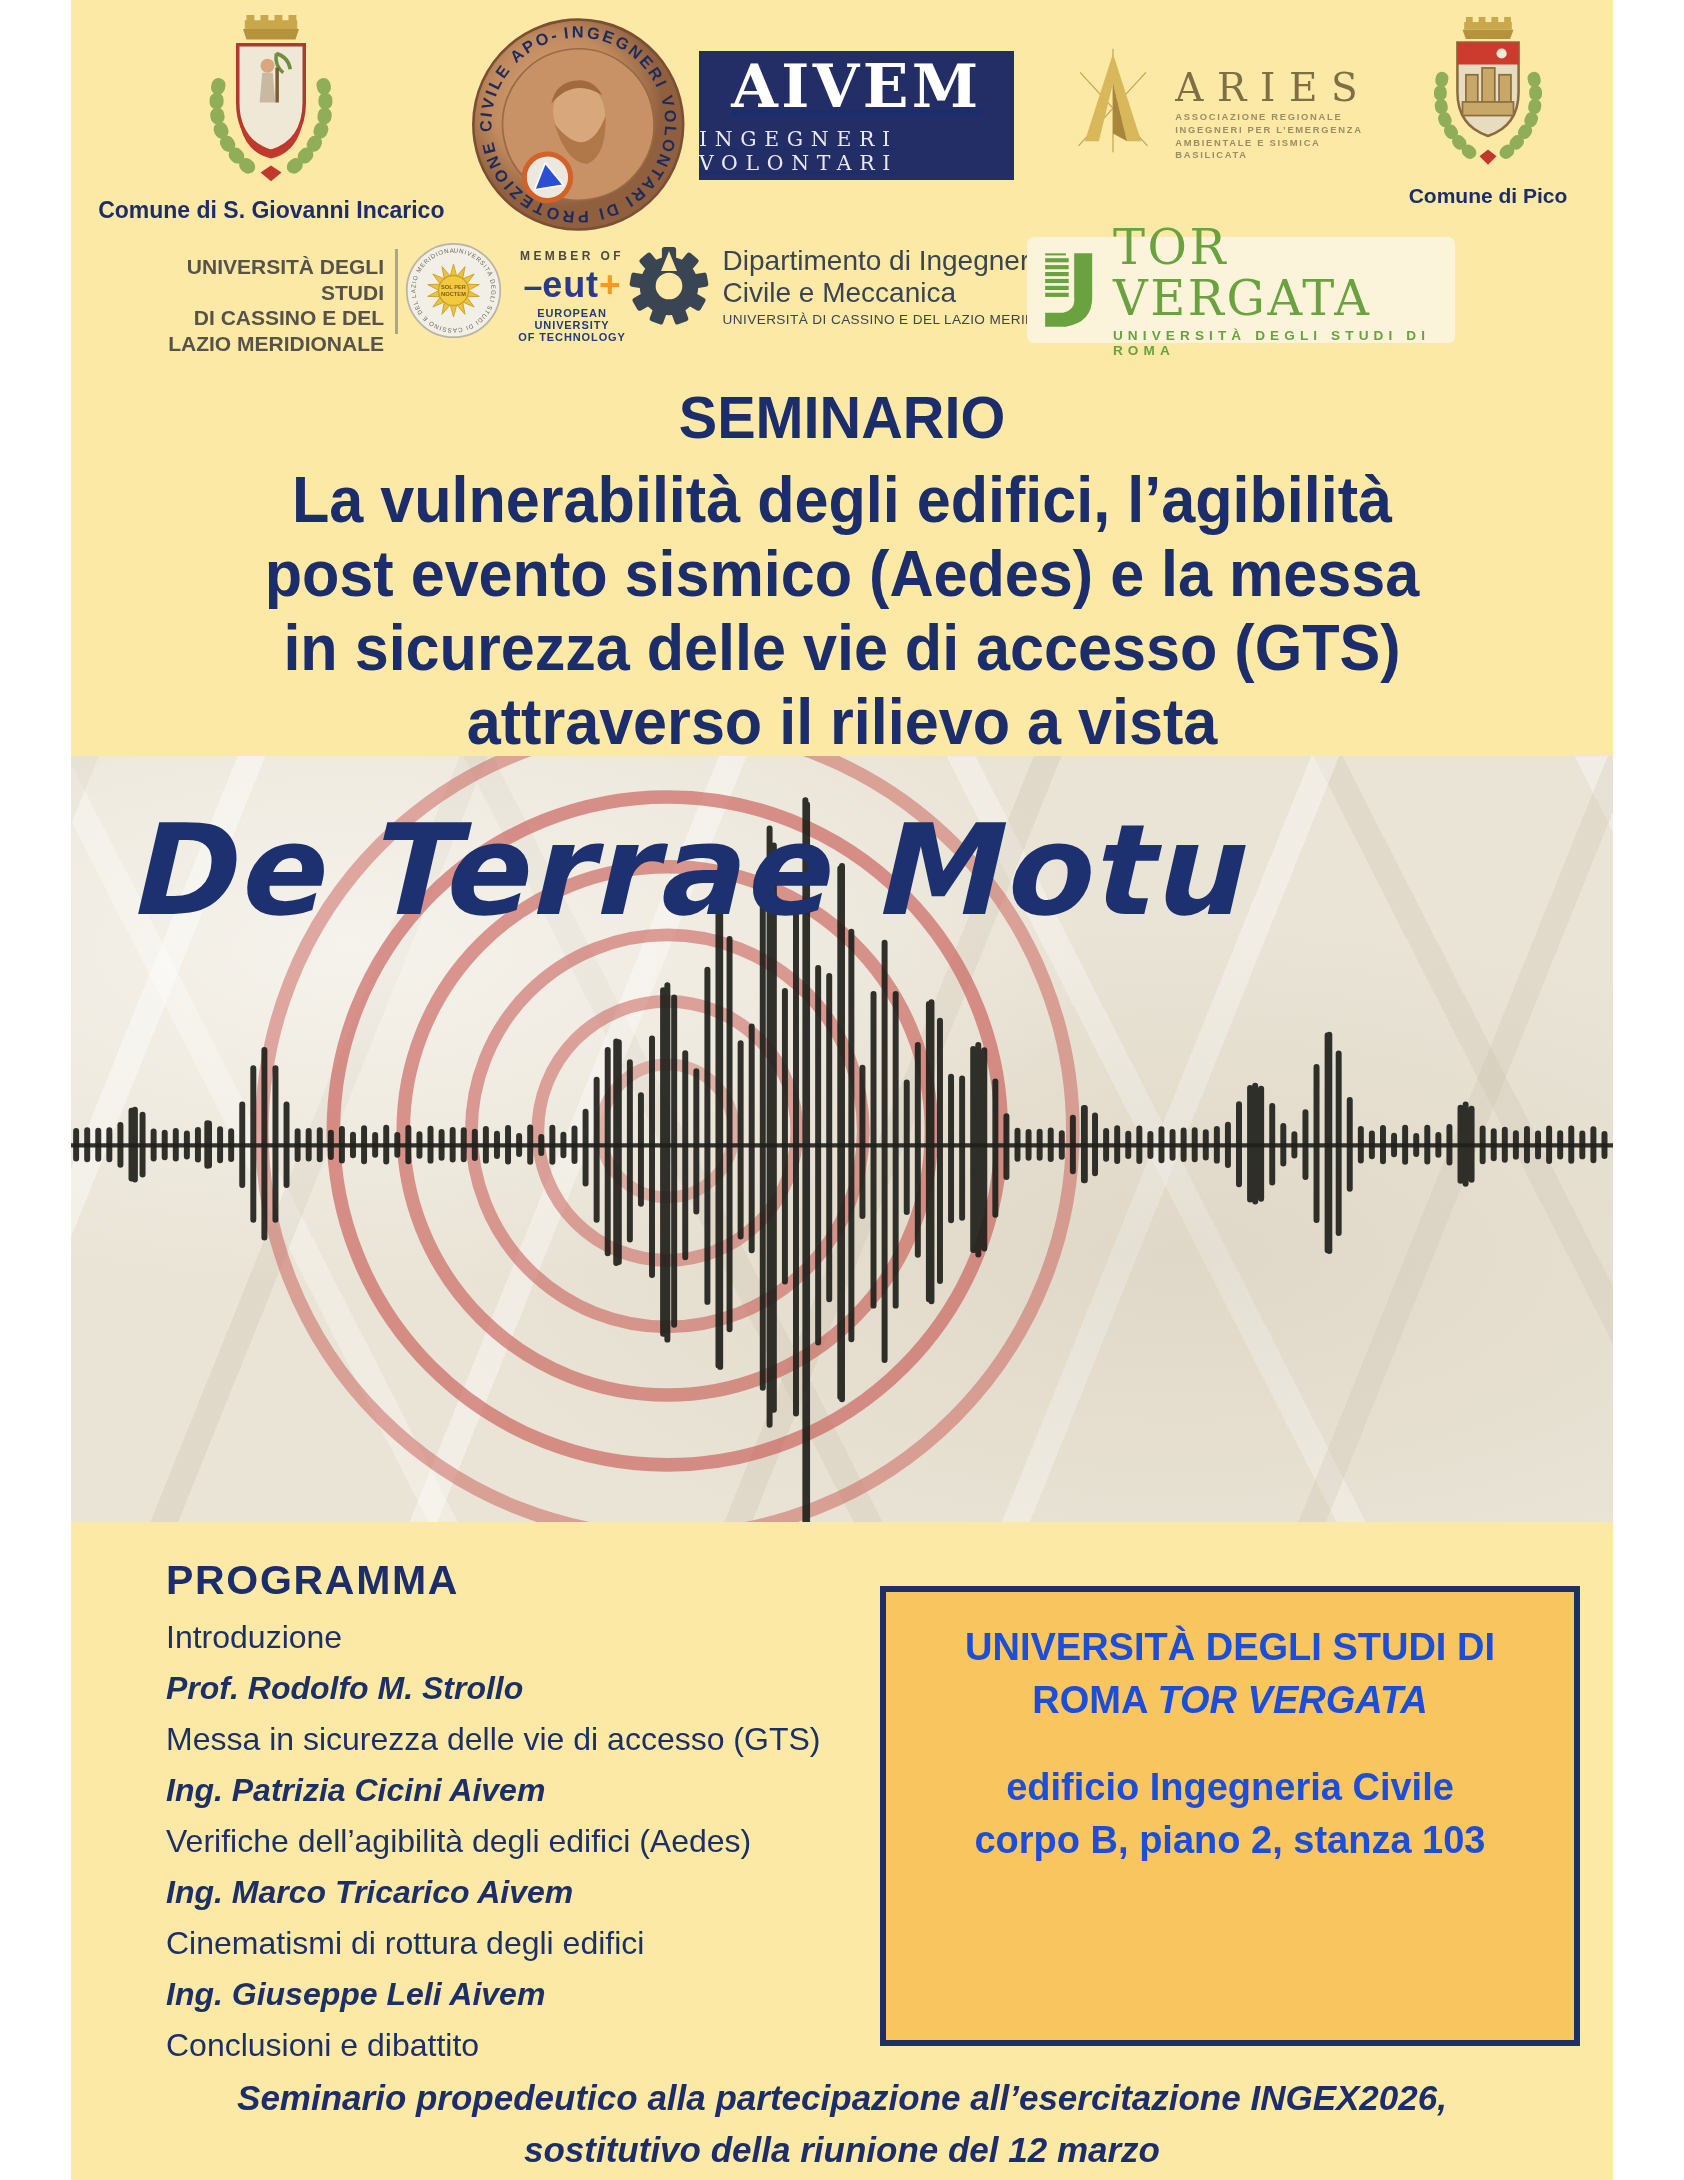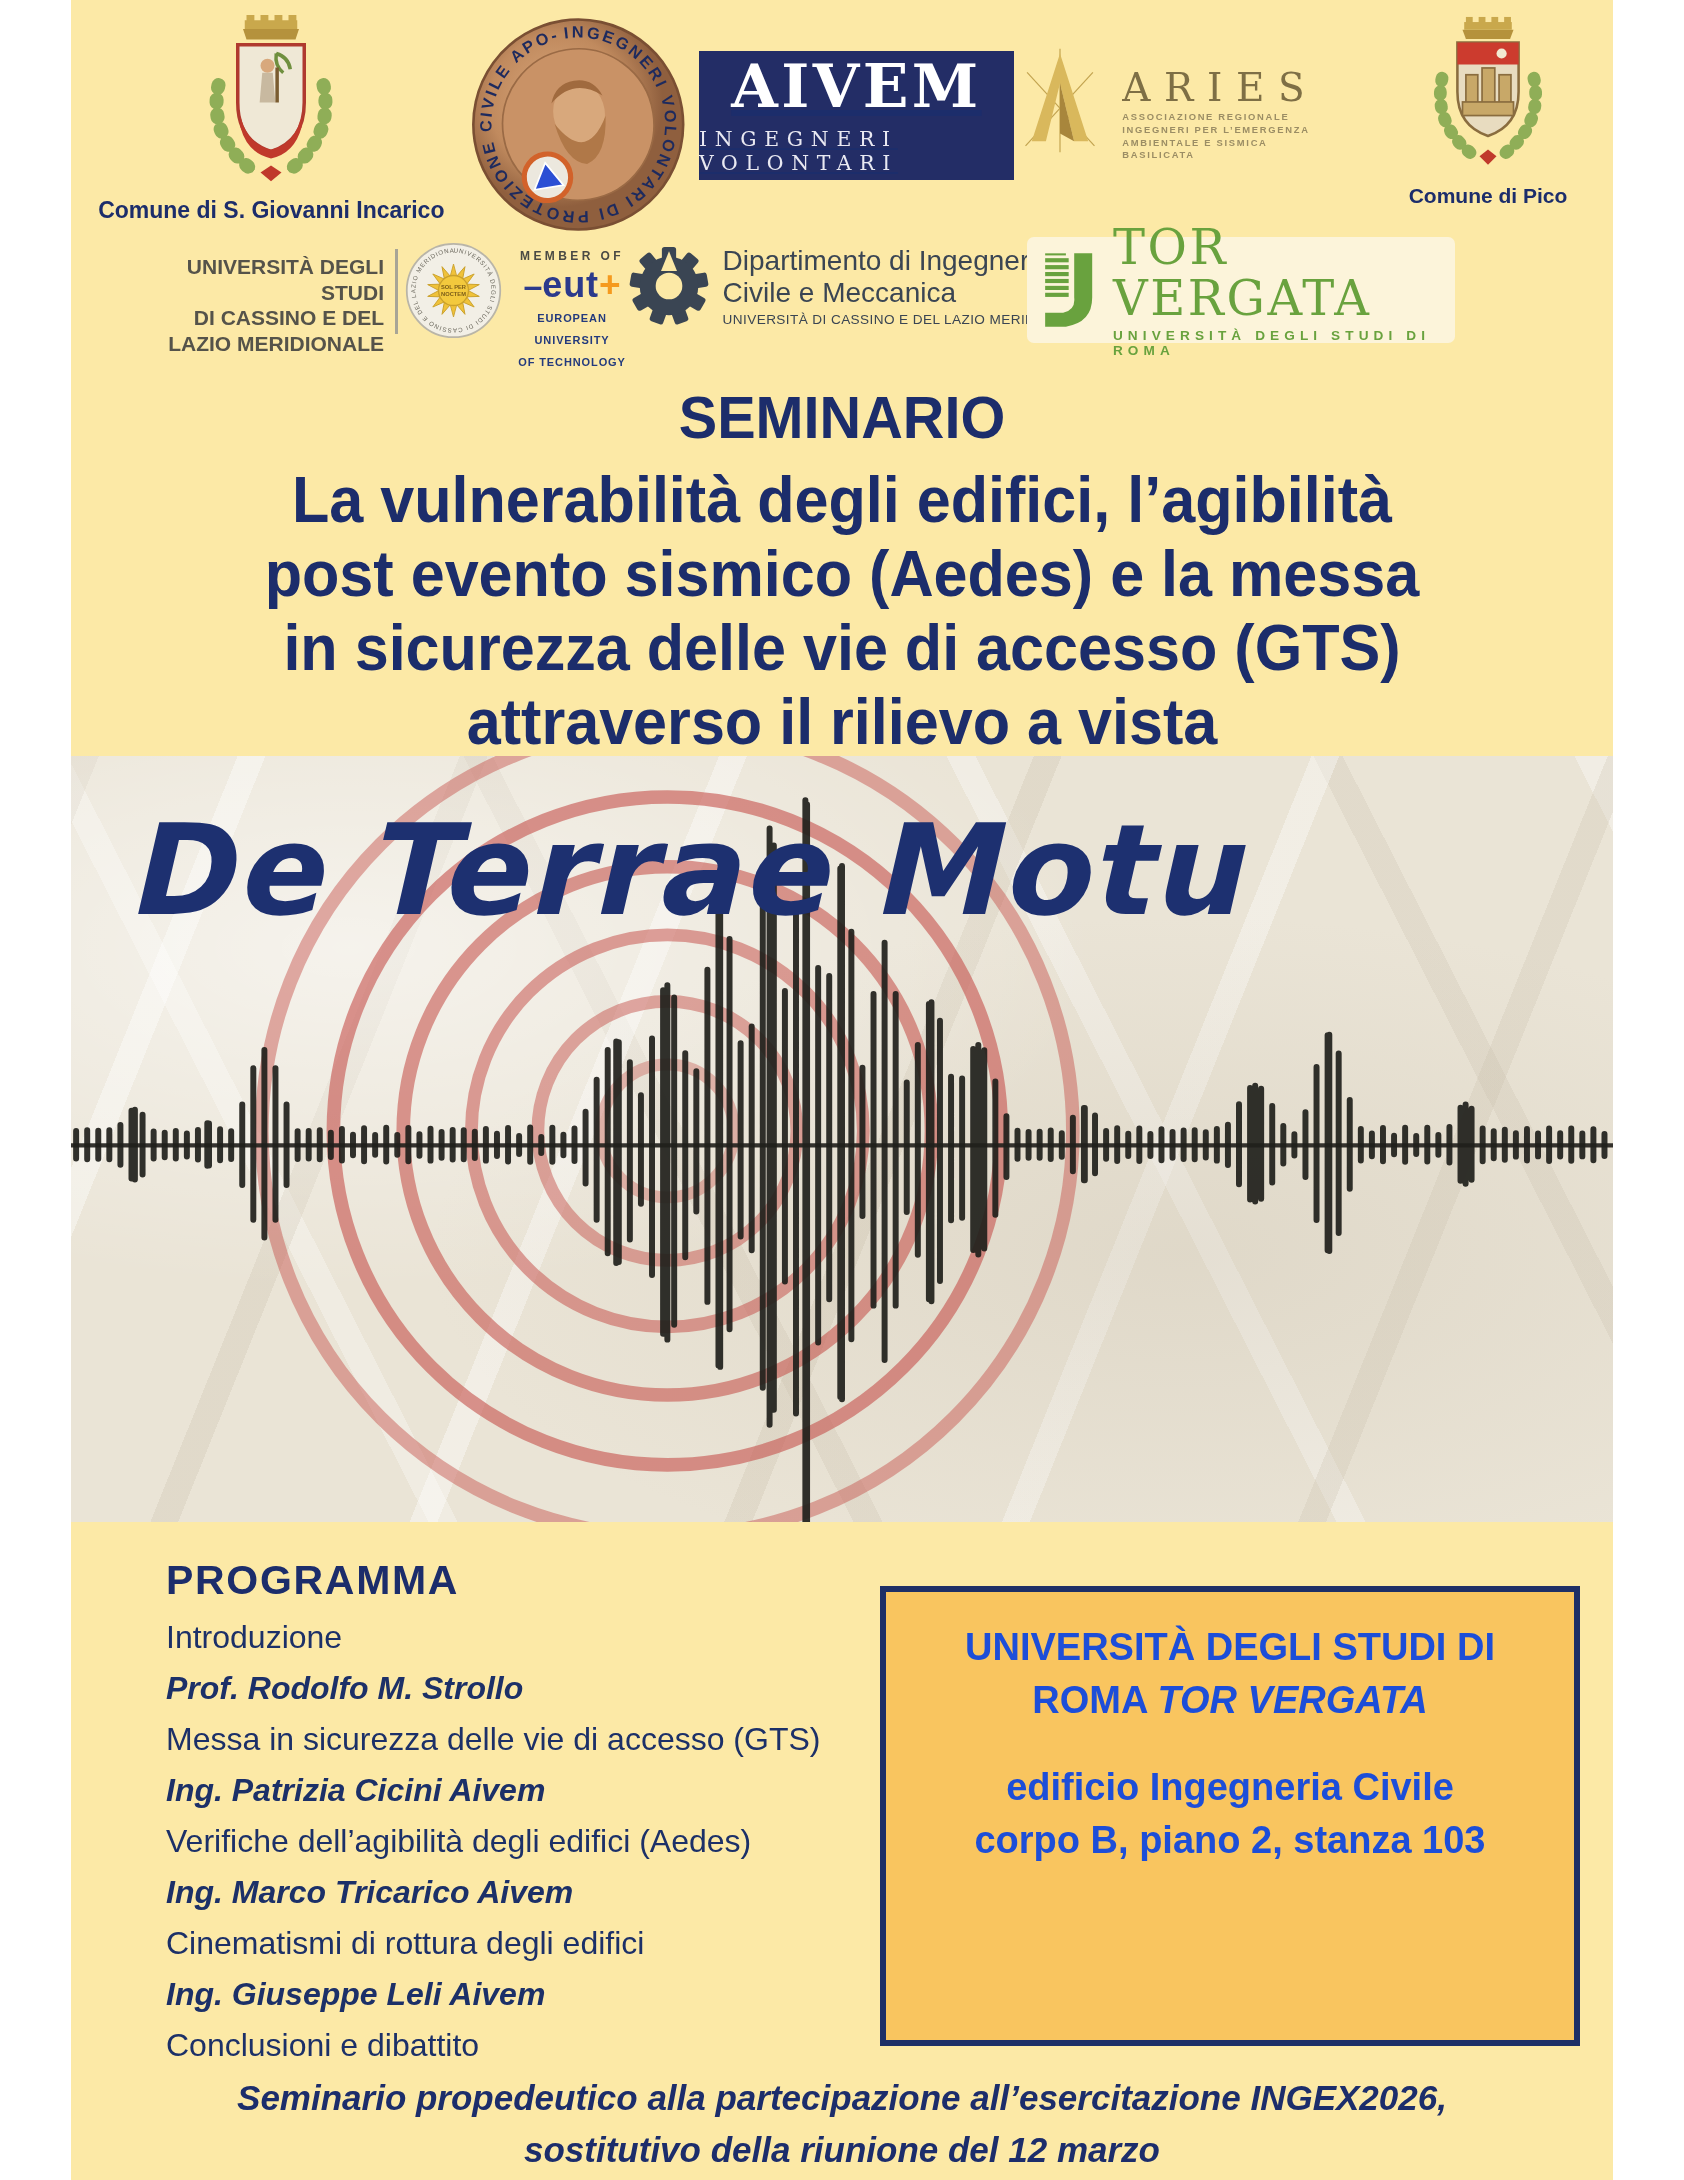--- a/index.html
+++ b/index.html
@@ -27,21 +27,21 @@
   .aries-sub{font-size:9.4px;letter-spacing:1.7px;color:#9b8d64;line-height:12.8px;margin-top:1px;font-weight:bold;}
   
   .unicas-text{font-size:21px;font-weight:bold;color:#55534a;text-align:right;line-height:25.6px;}
   .vdiv{position:absolute;width:2.6px;background:#a8a596;}
   .eut{display:flex;flex-direction:column;align-items:center;}
   .eut-member{font-size:12px;font-weight:bold;letter-spacing:3.4px;color:#4a4a44;}
   .eut-logo{display:flex;align-items:center;line-height:44px;}
   .eut-dash{font-size:34px;font-weight:bold;color:#2b3a8c;}
   .eut-word{font-size:36px;font-weight:bold;color:#2b3a8c;letter-spacing:0.9px;}
   .eut-plus{font-size:37px;font-weight:bold;color:#f59a1e;}
-  .eut-sub{font-size:11px;font-weight:bold;color:#233a7d;letter-spacing:0.9px;text-align:center;line-height:22px;}
+  .eut-sub{font-size:11px;font-weight:bold;color:#233a7d;letter-spacing:0.9px;text-align:center;line-height:12px;}
   .dicem{display:flex;align-items:center;}
   .dicem-texts{margin-left:13.6px;}
   .dicem-l1{font-size:28px;color:#3a4553;line-height:32px;}
   .dicem-l3{font-size:13.6px;color:#3a4553;letter-spacing:0.4px;margin-top:3.4px;}
   .tv-panel{background:#fcf4da;border-radius:6.8px;display:flex;align-items:center;padding:6.8px 13.6px;box-sizing:border-box;}
   .tv-texts{margin-left:17px;}
   .tv-name{font-family:"DejaVu Serif",serif;font-size:48px;color:#69a23e;letter-spacing:2.6px;line-height:51px;}
   .tv-sub{font-size:13.6px;font-weight:bold;color:#69a23e;letter-spacing:5.1px;margin-top:3.4px;}
 
   
@@ -153,21 +153,21 @@
     <div class="logo aivem" style="left:628px;top:51px;">
       <div class="aivem-name">AIVEM</div>
       <div class="aivem-flag">
         <div class="g"></div>
           <div class="w"></div>
           <div class="r"></div>
       </div>
       <div class="aivem-tag">INGEGNERI VOLONTARI</div>
     </div>
 
-    <div class="logo aries" style="left:942px;top:41px;">
+    <div class="logo aries" style="left:995px;top:41px;">
       <svg width="94" height="119" viewBox="0 0 120 140">
         <line x1="18" y1="34" x2="104" y2="128" stroke="#c2a34f" stroke-width="1.5"></line>
         <line x1="102" y1="34" x2="16" y2="128" stroke="#c2a34f" stroke-width="1.5"></line>
         <line x1="60" y1="4" x2="60" y2="136" stroke="#c2a34f" stroke-width="1.5"></line>
         <polygon points="60,10 96,122 78,122 60,48 42,122 24,122" fill="#d9b85c"></polygon>
         <polygon points="60,48 78,122 60,112" fill="#a8863c"></polygon>
       </svg>
       <div class="aries-texts">
         <div class="aries-name">ARIES</div>
         <div class="aries-sub">

